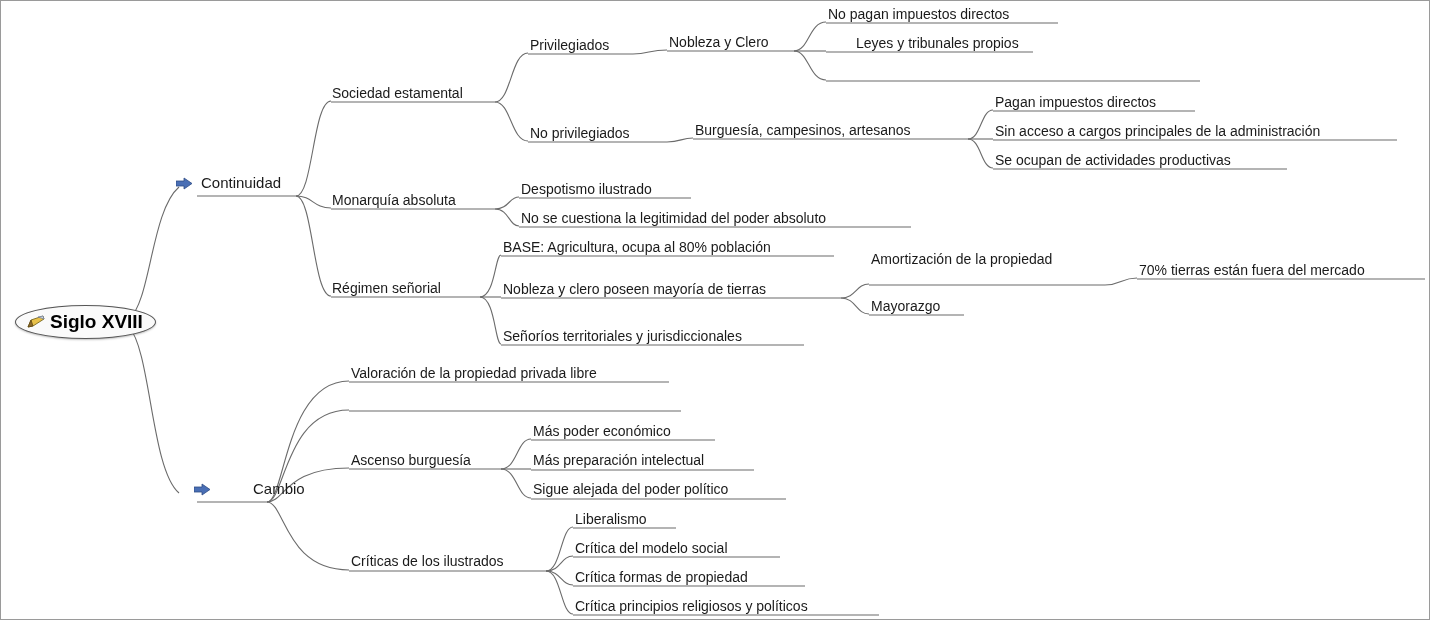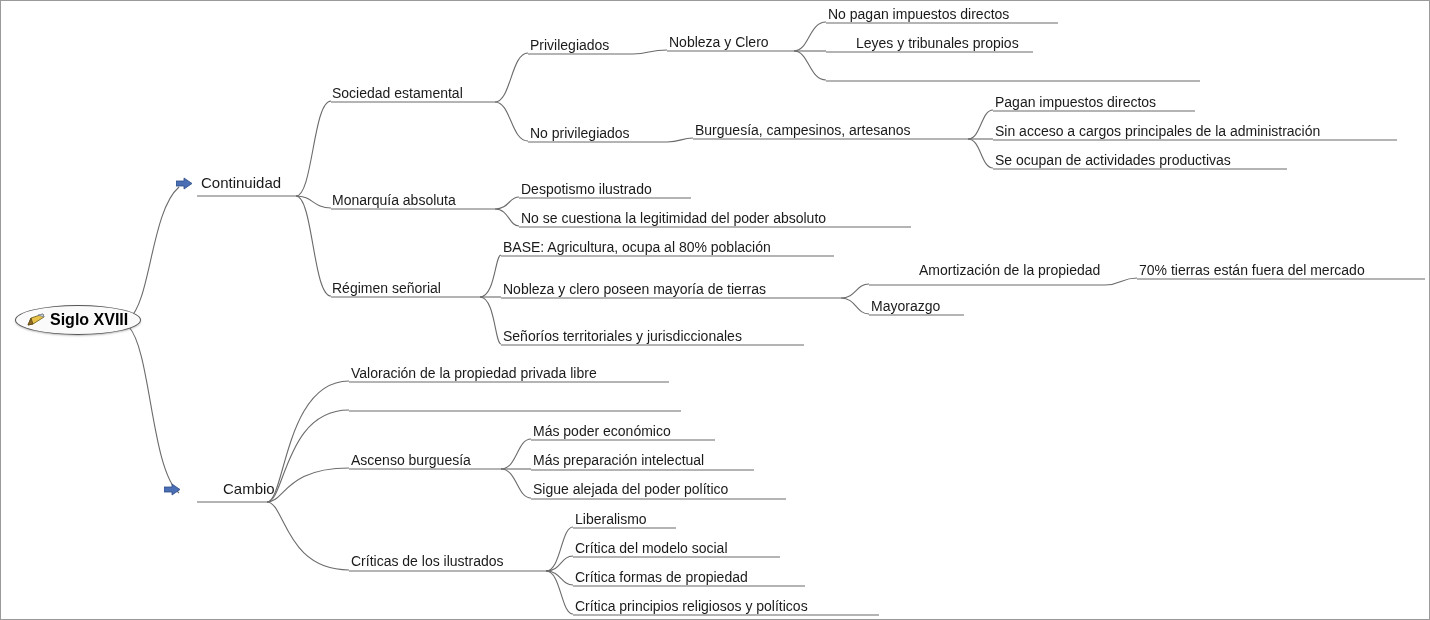--- a/index.html
+++ b/index.html
@@ -41,21 +41,21 @@
     position: absolute;
     display: flex;
     align-items: center;
     gap: 4px;
     padding: 5px 12px 5px 10px;
     border: 1px solid #555;
     border-radius: 50% / 50%;
     background: #fafafa;
     box-shadow: 0 1px 2px rgba(0,0,0,.25);
     font-weight: bold;
-    font-size: 16px;
+    font-size: 19px;
     color: #000;
   }
   .root .lbl { padding: 0; }
   .l1 {
     display: flex;
     align-items: center;
     gap: 5px;
     font-size: 15px;
     color: #1a1a1a;
   }
@@ -171,21 +171,21 @@
 
   <div class="node l1" style="left:175px; top:174px;">
     <span class="arrow-icon">
       <svg viewBox="0 0 17 13" width="17" height="13">
         <polygon points="0,4 8,4 8,1 16,6.5 8,12 8,9 0,9" fill="#4a6fb5" stroke="#2f4c85" stroke-width="0.8"></polygon>
       </svg>
     </span>
     <span class="lbl">Continuidad</span>
   </div>
 
-  <div class="node l1" style="left:163px; top:480px;gap:39px;">
+  <div class="node l1" style="left:193px; top:480px;gap:39px;">
     <span class="arrow-icon">
       <svg viewBox="0 0 17 13" width="17" height="13">
         <polygon points="0,4 8,4 8,1 16,6.5 8,12 8,9 0,9" fill="#4a6fb5" stroke="#2f4c85" stroke-width="0.8"></polygon>
       </svg>
     </span>
     <span class="lbl">Cambio</span>
   </div>
 
   <div class="node" style="left:328px; top:84px;"><span class="lbl">Sociedad estamental</span></div>
 
@@ -200,21 +200,21 @@
   <div class="node" style="left:991px; top:122px;"><span class="lbl">Sin acceso a cargos principales de la administración</span></div>
   <div class="node" style="left:991px; top:151px;"><span class="lbl">Se ocupan de actividades productivas</span></div>
 
   <div class="node" style="left:328px; top:191px;"><span class="lbl">Monarquía absoluta</span></div>
   <div class="node" style="left:517px; top:180px;"><span class="lbl">Despotismo ilustrado</span></div>
   <div class="node" style="left:517px; top:209px;"><span class="lbl">No se cuestiona la legitimidad del poder absoluto</span></div>
 
   <div class="node" style="left:328px; top:279px;"><span class="lbl">Régimen señorial</span></div>
   <div class="node" style="left:499px; top:238px;"><span class="lbl">BASE: Agricultura, ocupa al 80% población</span></div>
   <div class="node" style="left:499px; top:280px;"><span class="lbl">Nobleza y clero poseen mayoría de tierras</span></div>
-  <div class="node" style="left:867px; top:261px;margin-left:48px;"><span class="lbl">Amortización de la propiedad</span></div>
+  <div class="node" style="left:867px; top:250px;"><span class="lbl">Amortización de la propiedad</span></div>
   <div class="node" style="left:1135px; top:261px;"><span class="lbl">70% tierras están fuera del mercado</span></div>
   <div class="node" style="left:867px; top:297px;"><span class="lbl">Mayorazgo</span></div>
   <div class="node" style="left:499px; top:327px;"><span class="lbl">Señoríos territoriales y jurisdiccionales</span></div>
 
   <div class="node" style="left:347px; top:364px;"><span class="lbl">Valoración de la propiedad privada libre</span></div>
 
   <div class="node" style="left:347px; top:451px;"><span class="lbl">Ascenso burguesía</span></div>
   <div class="node" style="left:529px; top:422px;"><span class="lbl">Más poder económico</span></div>
   <div class="node" style="left:529px; top:451px;"><span class="lbl">Más preparación intelectual</span></div>
   <div class="node" style="left:529px; top:480px;"><span class="lbl">Sigue alejada del poder político</span></div>

